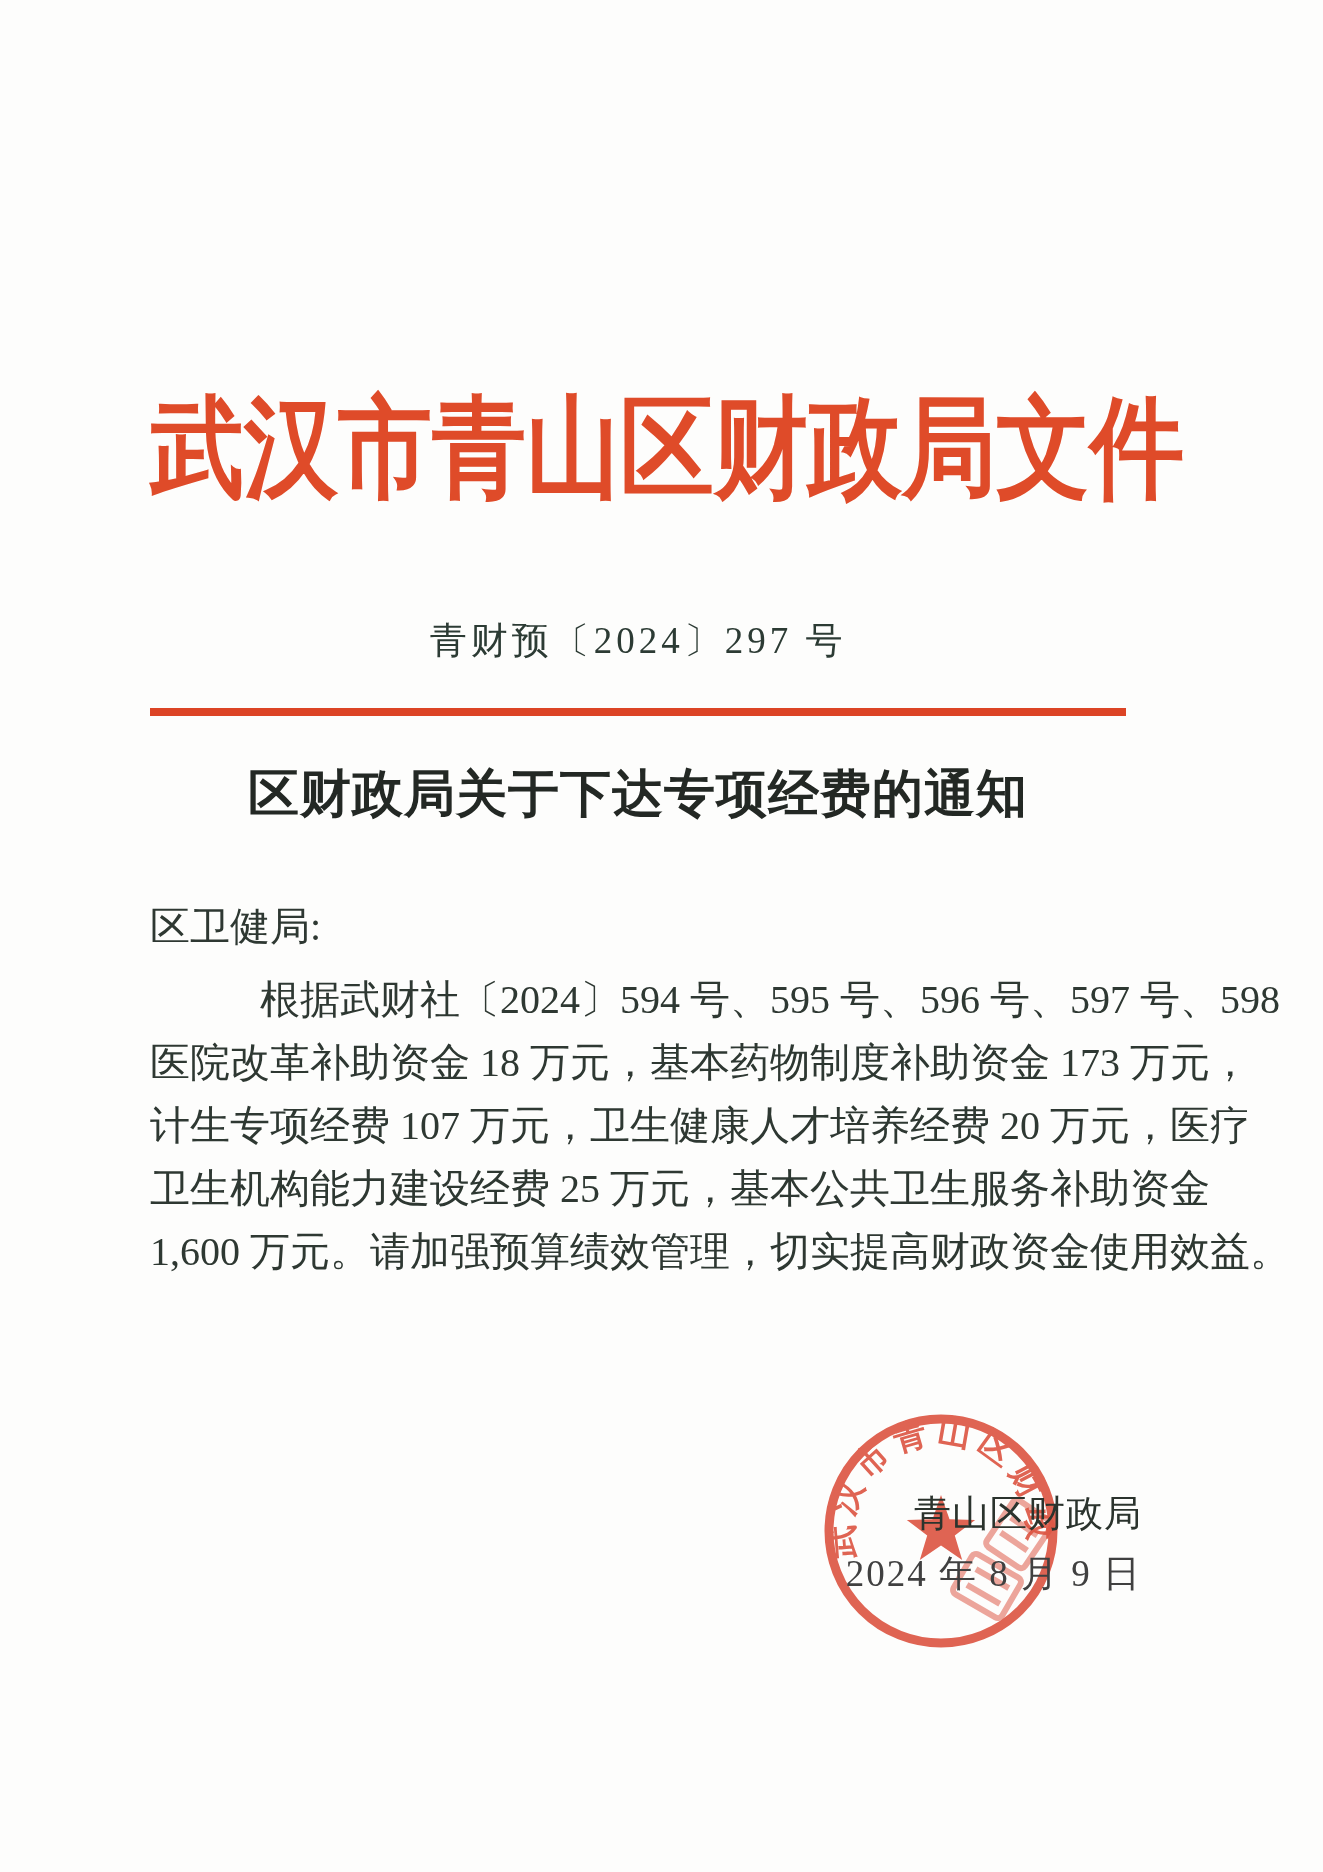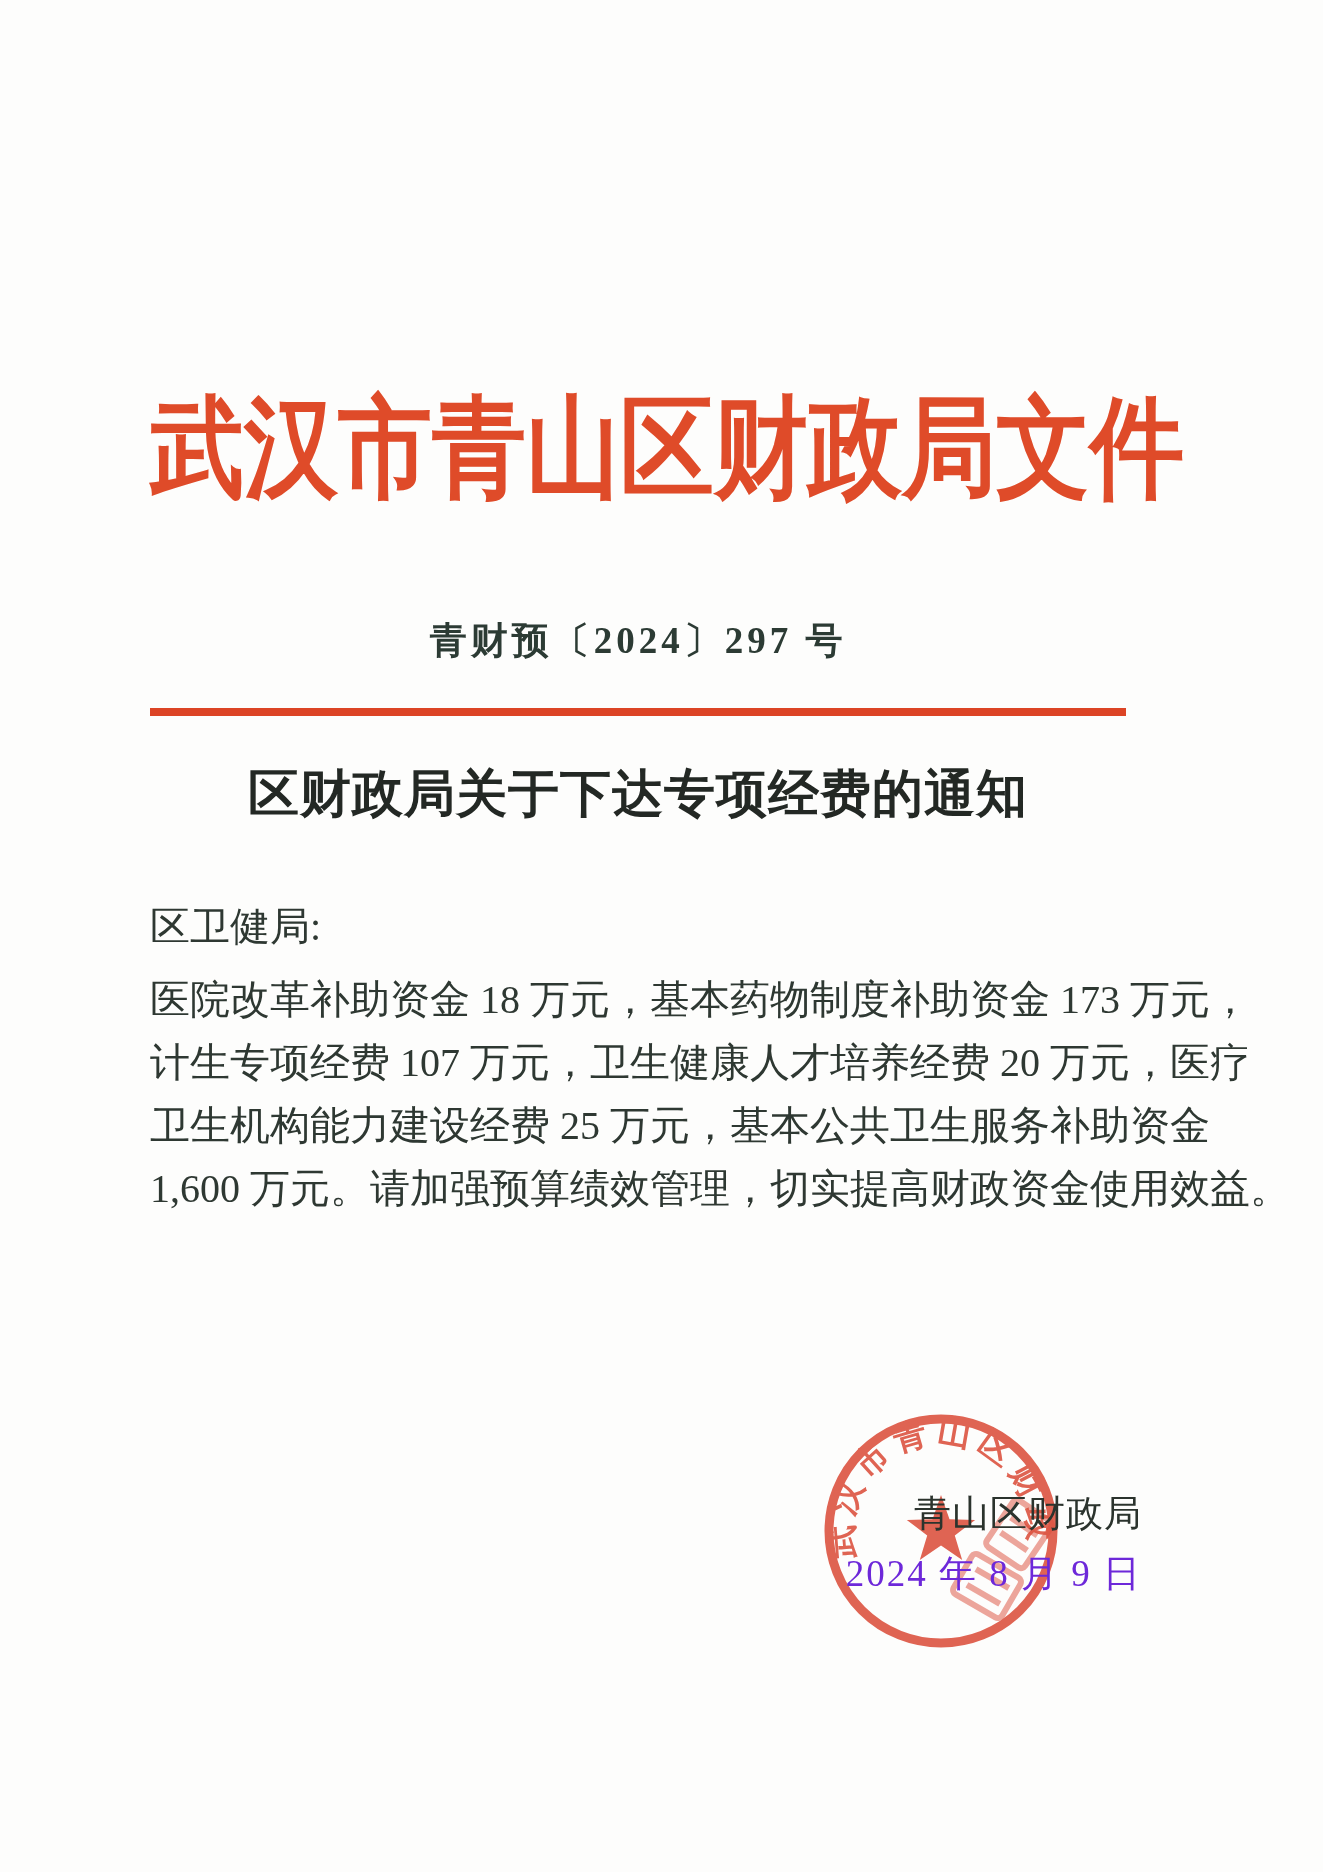--- a/index.html
+++ b/index.html
@@ -32,21 +32,20 @@
     display: inline-block;
     transform: scale(1.0, 1.18);
     transform-origin: center top;
   }
   .doc-number {
     top: 616px;
     text-align: center;
     font-size: 37px;
     letter-spacing: 4px;
     color: #2c3b34;
-    font-weight: bold;
   }
   .red-rule {
     position: absolute;
     left: 150px;
     top: 708px;
     width: 976px;
     height: 8px;
     background: #dc4425;
   }
   .doc-title {
@@ -88,21 +87,21 @@
   .signature-name {
     font-size: 37px;
     line-height: 60px;
     color: #2b332d;
     letter-spacing: 1px;
     white-space: nowrap;
   }
   .signature-date {
     font-size: 37px;
     line-height: 60px;
-    color: #6d28d9;
+    color: #404040;
     letter-spacing: 2px;
     white-space: nowrap;
   }
   .seal {
     position: absolute;
     left: 817px;
     top: 1407px;
     width: 248px;
     height: 248px;
     z-index: 2;
@@ -120,20 +119,21 @@
 
   <div class="col doc-number">青财预〔2024〕297 号</div>
 
   <div class="red-rule"></div>
 
   <div class="col salutation">区卫健局:</div>
 
   <div class="col doc-title">区财政局关于下达专项经费的通知</div>
 
   <div class="col body-block">
+    <div class="body-line indent">根据武财社〔2024〕594 号、595 号、596 号、597 号、598</div>
     <div class="body-line">医院改革补助资金 18 万元，基本药物制度补助资金 173 万元，</div>
     <div class="body-line">计生专项经费 107 万元，卫生健康人才培养经费 20 万元，医疗</div>
     <div class="body-line">卫生机构能力建设经费 25 万元，基本公共卫生服务补助资金</div>
     <div class="body-line">1,600 万元。请加强预算绩效管理，切实提高财政资金使用效益。</div>
   </div>
 
   <div class="seal">
     <svg width="248" height="248" viewBox="0 0 248 248" xmlns="http://www.w3.org/2000/svg">
       <g opacity="0.88">
         <circle cx="124" cy="124" r="112" fill="none" stroke="#dc4f3c" stroke-width="9"></circle>

